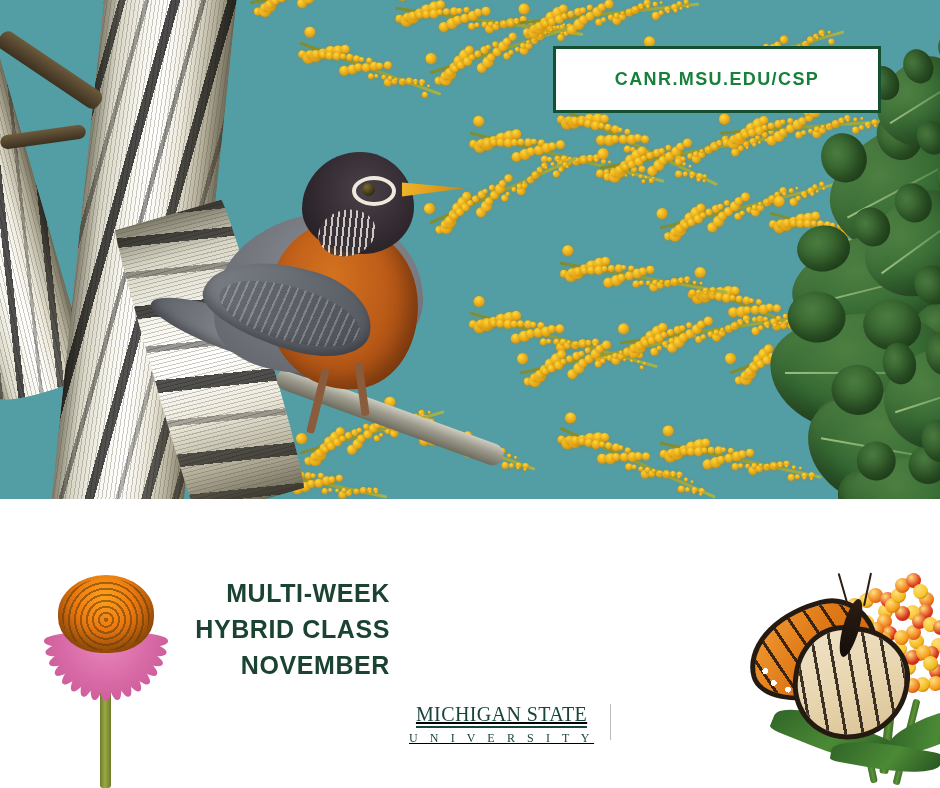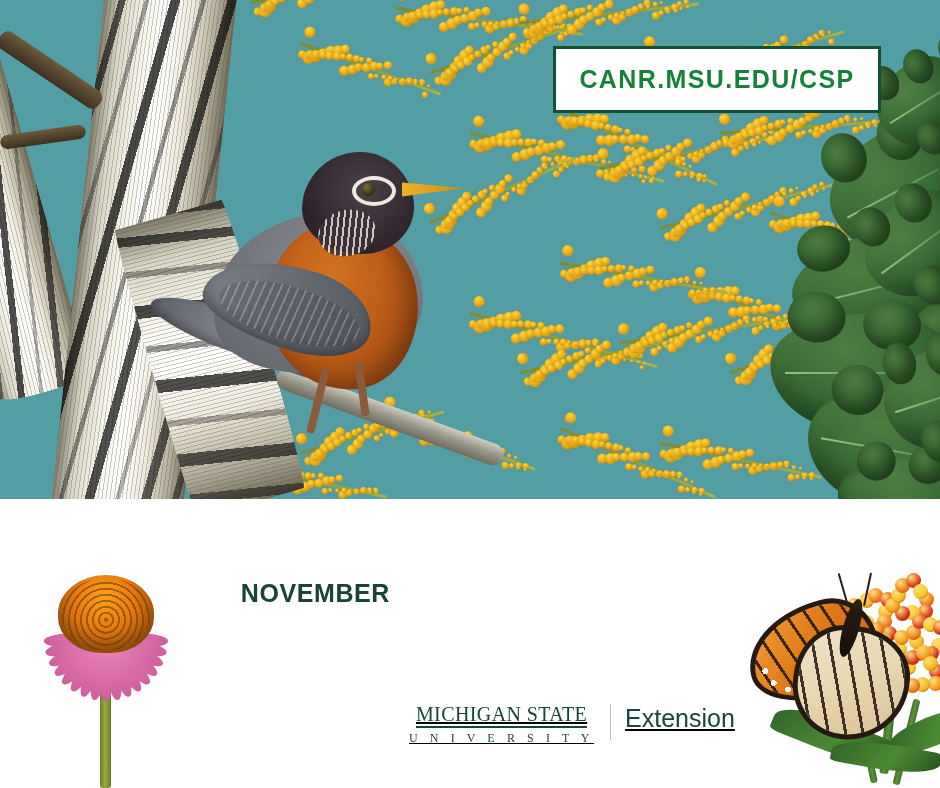--- a/index.html
+++ b/index.html
@@ -96,21 +96,21 @@
     background:linear-gradient(180deg,#cfcec2,#9c9a8c 45%,#6d6b5e);
     border-radius:12px;transform:rotate(20deg);}
 
   
   .url-badge{
     position:absolute;left:553px;top:46px;width:322px;height:61px;
     background:#ffffff;border:3px solid #14502f;
     display:flex;align-items:center;justify-content:center;
   }
   .url-badge span{
-    color:#17803a;font-weight:bold;font-size:25px;letter-spacing:1.4px;
+    color:#17803a;font-weight:bold;font-size:18px;letter-spacing:1.4px;
     font-family:"Liberation Sans",sans-serif;white-space:nowrap;
   }
 
   
   .info{position:absolute;left:0;top:499px;width:940px;height:289px;background:#ffffff;}
 
   .title{
     position:absolute;left:20px;top:512px;
     font-size:37px;font-weight:bold;color:#17853c;letter-spacing:-.3px;
     font-family:"Liberation Sans",sans-serif;white-space:nowrap;
@@ -1642,31 +1642,32 @@
 
     <div class="url-badge">
       <span>CANR.MSU.EDU/CSP</span>
     </div>
   </div>
 
   <div class="info"></div>
 
 
   <div class="dates" id="dates">
+      <div>MULTI-WEEK</div>
+      <div>HYBRID CLASS</div>
       <div>NOVEMBER</div>
     </div>
 
 
   <div class="msu">
     <div class="msu-left">
       <div class="msu-top">MICHIGAN STATE</div>
       <div class="msu-bot">U N I V E R S I T Y</div>
     </div>
     <div class="msu-rule"></div>
-    <div class="msu-ext">Extension</div>
   </div>
 
   <div class="coneflower">
     <div class="cf-stem"></div>
     <div id="cf-petals">
         <div class="cf-petal" style="transform: rotate(-88deg);"></div>
         <div class="cf-petal" style="transform: rotate(-77deg);"></div>
         <div class="cf-petal" style="transform: rotate(-66deg);"></div>
         <div class="cf-petal" style="transform: rotate(-55deg);"></div>
         <div class="cf-petal" style="transform: rotate(-44deg);"></div>

